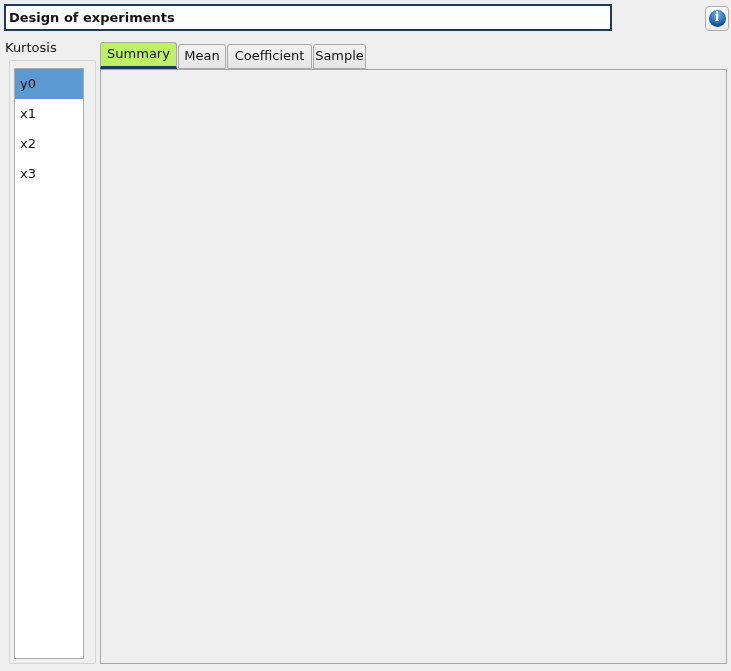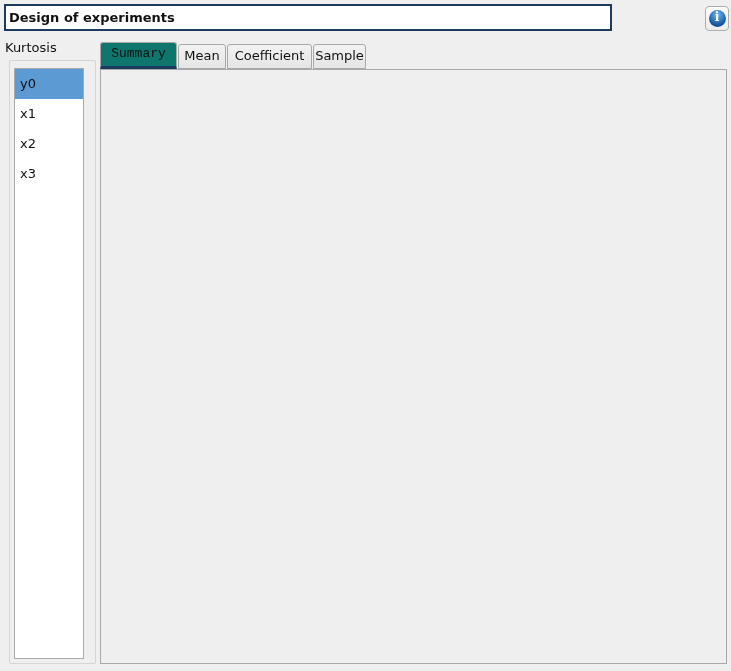--- a/index.html
+++ b/index.html
@@ -42,21 +42,21 @@
   .list-item{height:30px;line-height:30px;padding-left:5px;cursor:default;}
   .list-item.selected{background:#5b9ad3;}
 
   
   .tab{
     border:1px solid #a8a8a8;border-radius:3px 3px 0 0;
     text-align:center;background:linear-gradient(#f2f2f2,#e5e5e5);
     line-height:22px;z-index:2;cursor:pointer;
   }
   .tab.active{
-    background:#0f766e;border-bottom:3px solid #1b3a5f;line-height:22px;z-index:4;font-family:Liberation Mono, monospace;
+    background:#bef264;border-bottom:3px solid #1b3a5f;line-height:22px;z-index:4;
   }
   .tab-summary{left:100px;top:42px;width:77px;height:27px;}
   .tab-table{left:178px;top:44px;width:48px;height:25px;}
   .tab-parameters{left:227px;top:44px;width:85px;height:25px;}
   .tab-model{left:313px;top:44px;width:53px;height:25px;}
 
   
   .content-frame{
     left:100px;top:69px;width:627px;height:595px;
     border:1px solid #a8a8a8;background:#efefef;z-index:1;

